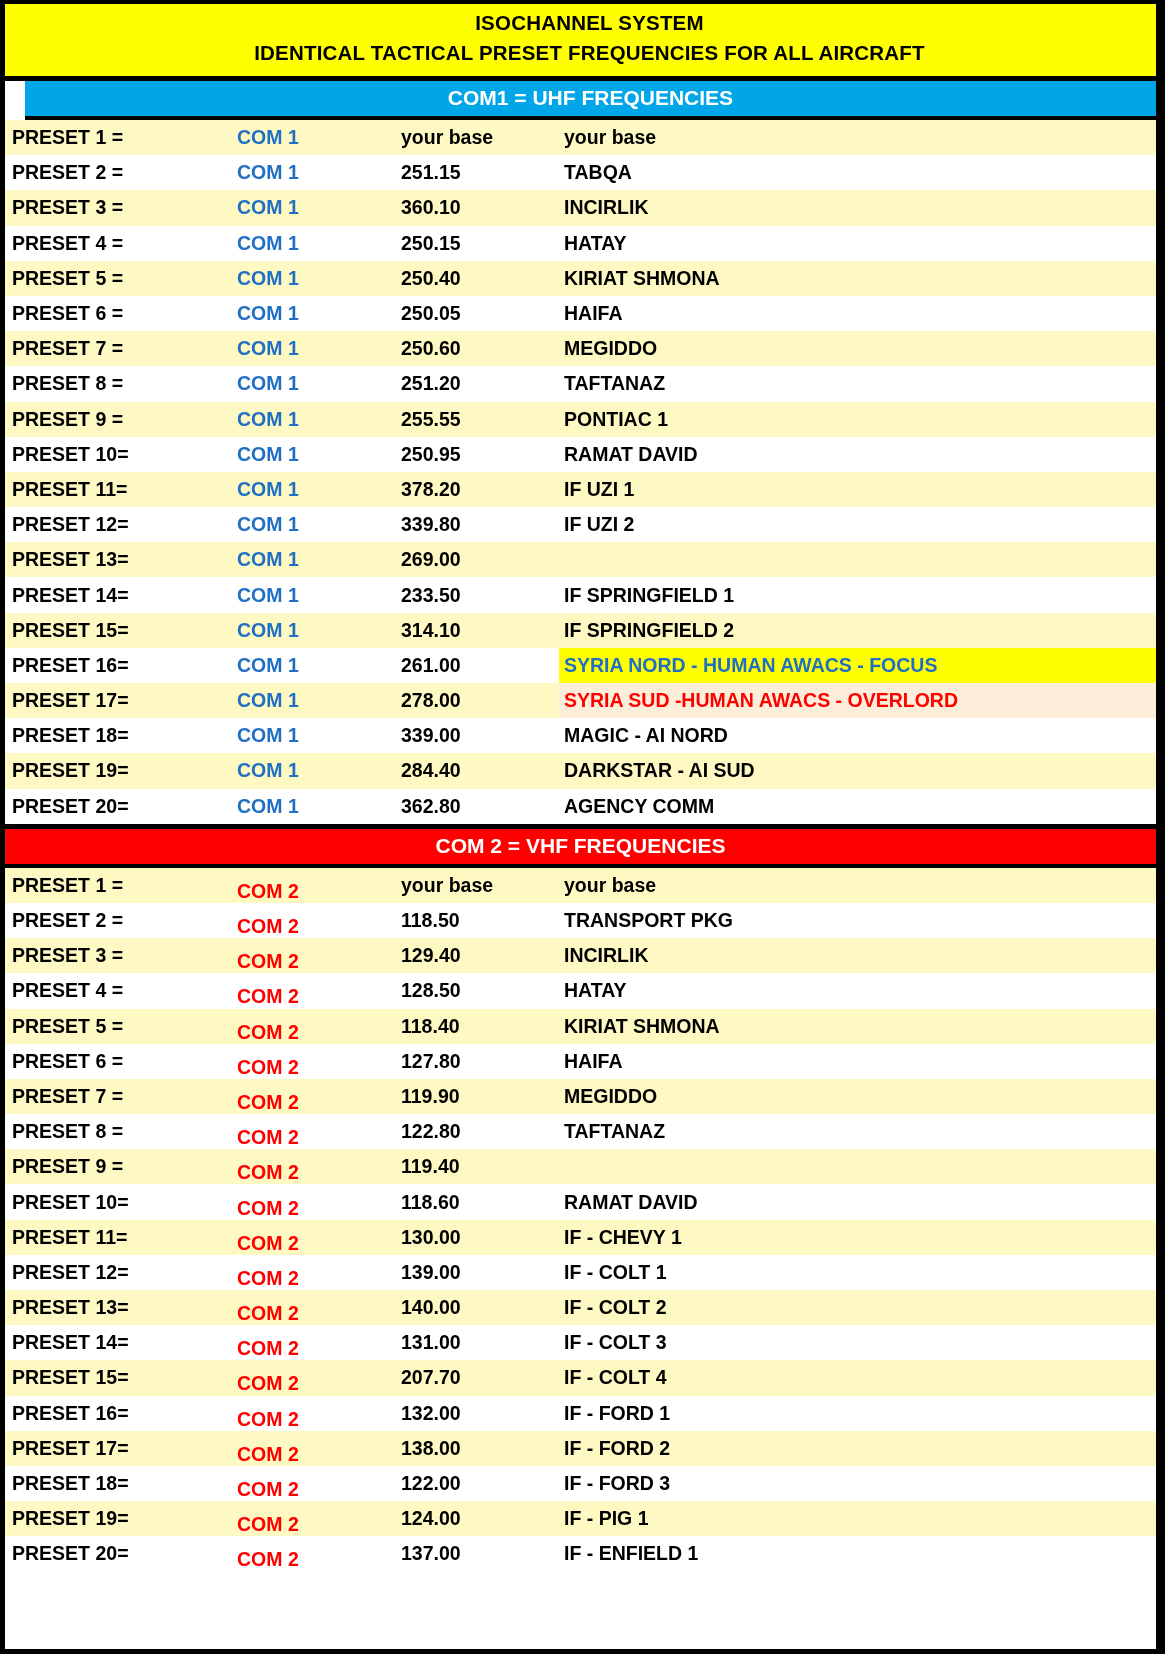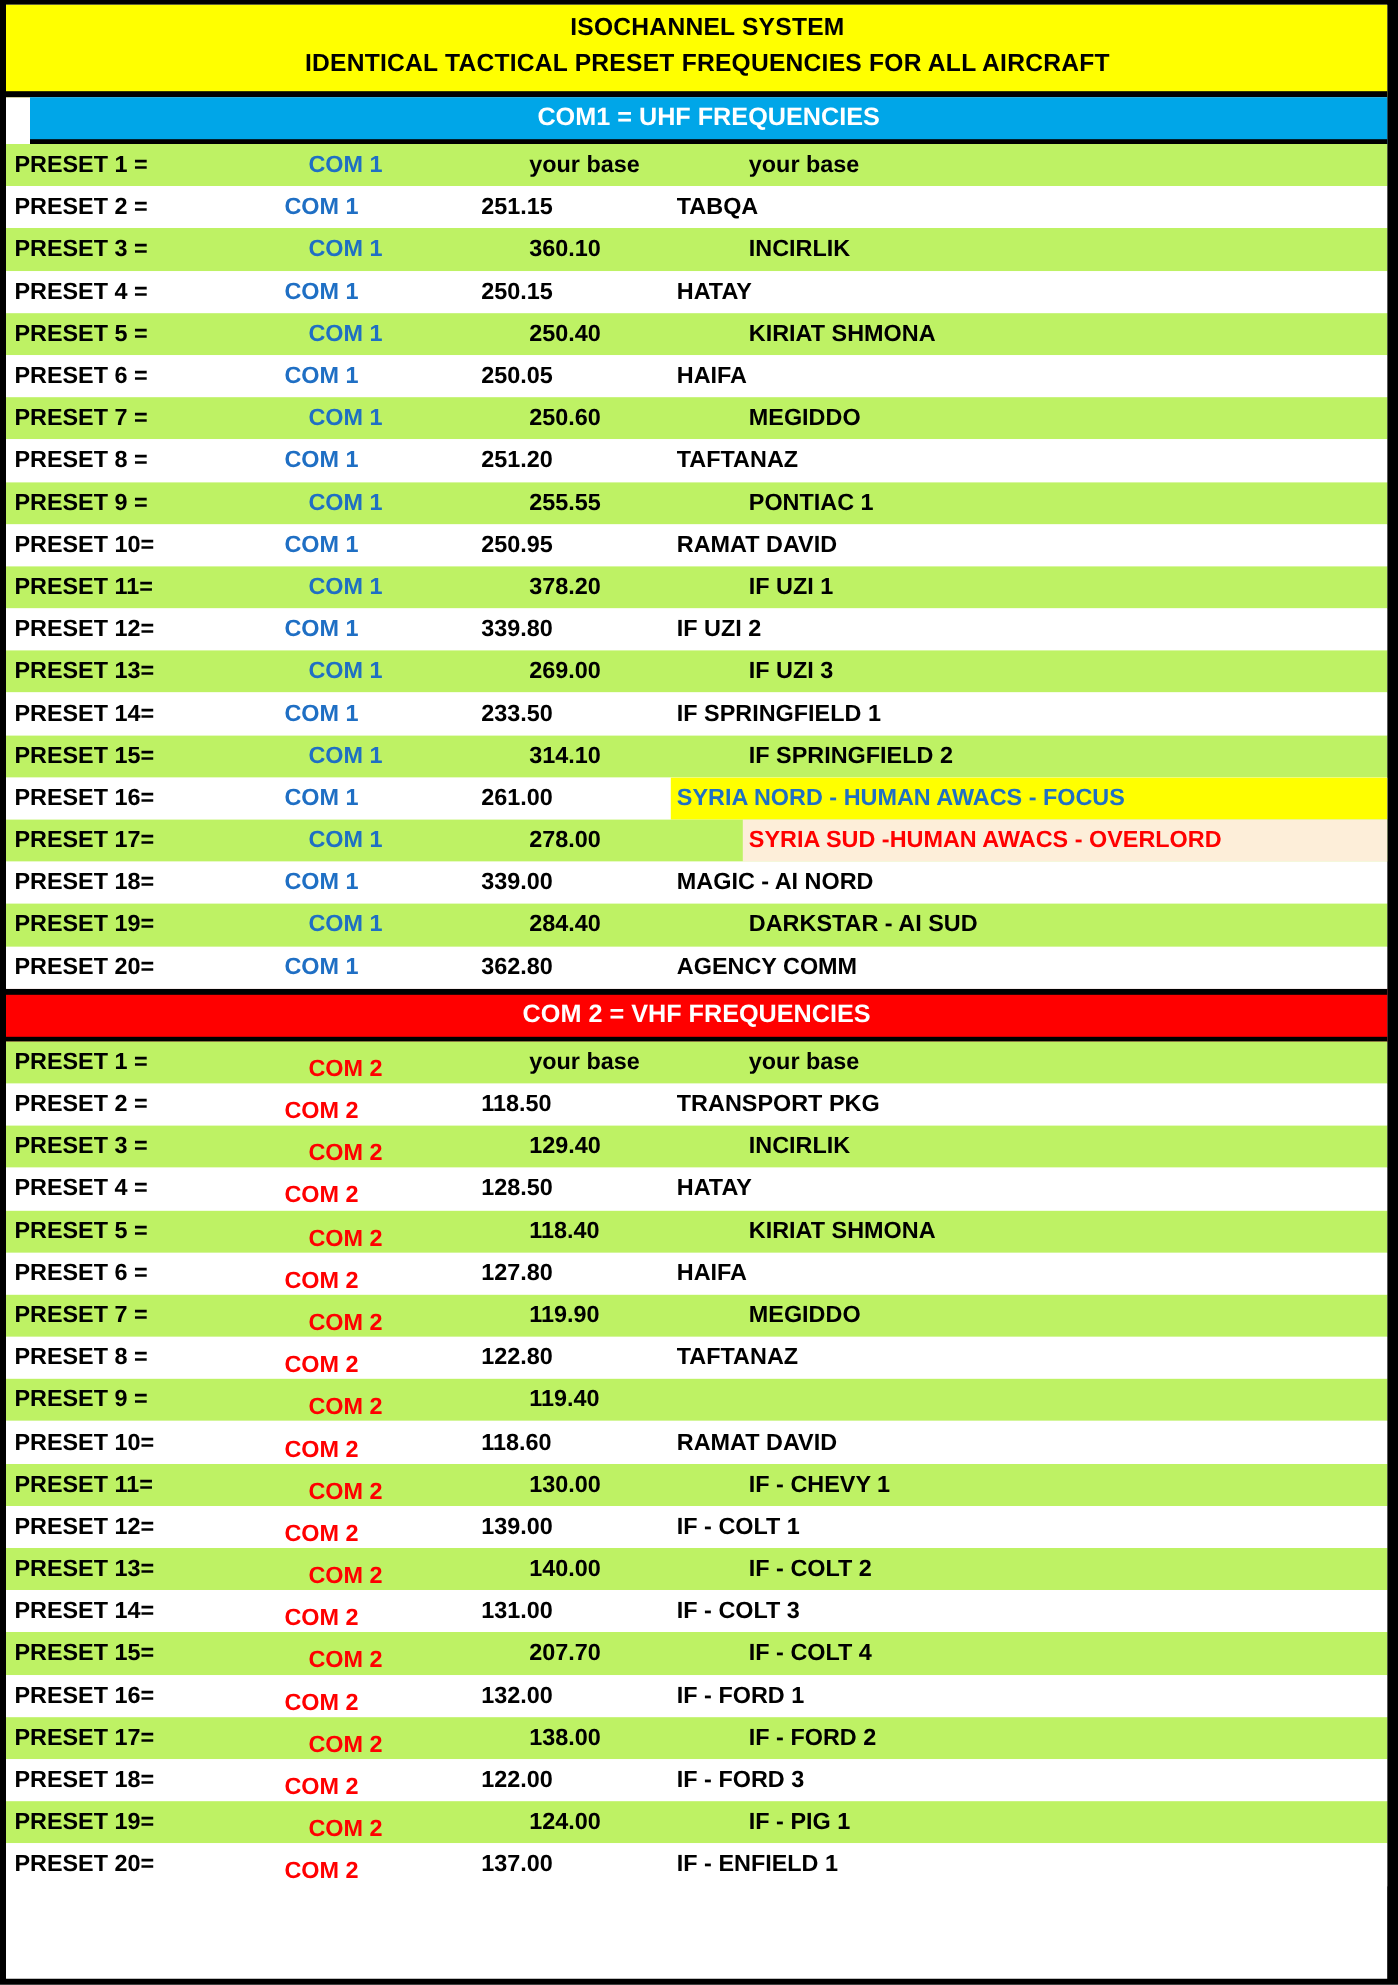--- a/index.html
+++ b/index.html
@@ -72,21 +72,21 @@
   
   .rows { flex: 0 0 auto; }
 
   .row {
     display: flex;
     align-items: center;
     height: 35.2px;
     background: #ffffff;
     position: relative;
   }
-  .row.alt { background: #bef264; gap: 20px; }
+  .row.alt { background: #fef9c3; }
 
   .cell {
     font-weight: bold;
     font-size: 19.5px;
     color: #000000;
     white-space: nowrap;
     box-sizing: border-box;
   }
   .c-preset {
     width: 232px;
@@ -199,21 +199,20 @@
       <div class="row">
         <div class="cell c-preset">PRESET 12=</div>
         <div class="cell c-com com1">COM 1</div>
         <div class="cell c-freq">339.80</div>
         <div class="cell c-loc">IF UZI 2</div>
       </div>
       <div class="row alt">
         <div class="cell c-preset">PRESET 13=</div>
         <div class="cell c-com com1">COM 1</div>
         <div class="cell c-freq">269.00</div>
-        <div class="cell c-loc">IF UZI 3</div>
       </div>
       <div class="row">
         <div class="cell c-preset">PRESET 14=</div>
         <div class="cell c-com com1">COM 1</div>
         <div class="cell c-freq">233.50</div>
         <div class="cell c-loc">IF SPRINGFIELD 1</div>
       </div>
       <div class="row alt">
         <div class="cell c-preset">PRESET 15=</div>
         <div class="cell c-com com1">COM 1</div>

